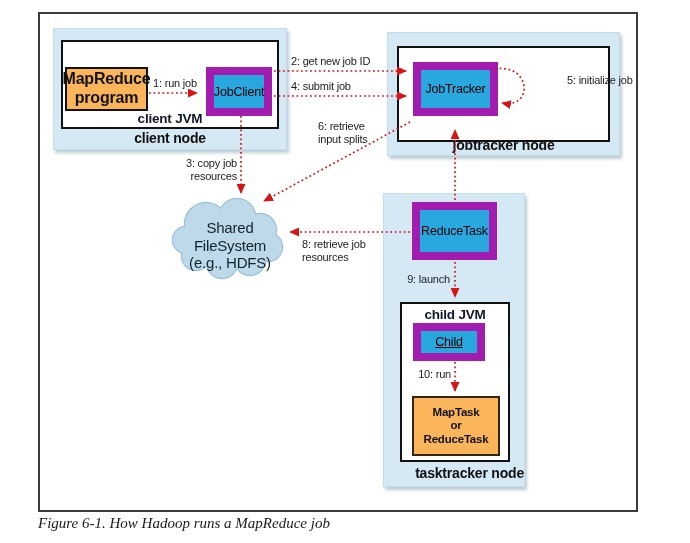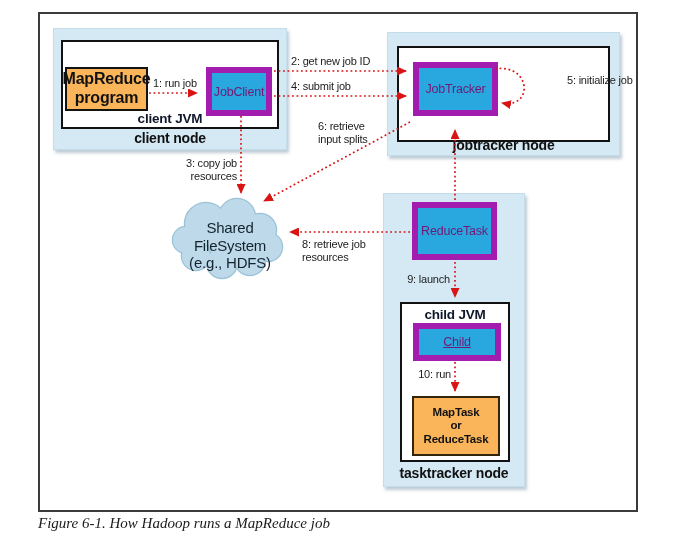--- a/index.html
+++ b/index.html
@@ -9,21 +9,21 @@
     letter-spacing:-0.2px;
   }
   .abs{position:absolute;box-sizing:border-box;}
   
   .frame{left:38px;top:12px;width:600px;height:500px;border:2px solid #3b3b3b;background:#fff;z-index:0;}
   
   .nodebox{background:#d5e9f5;border:1px solid #c3ddeb;box-shadow:2px 3px 3px rgba(110,140,160,.45);z-index:1;}
   
   .jvmbox{background:#ffffff;border:2px solid #121212;z-index:2;}
   
-  .blue{background:#29a7df;border:6px solid #a21caf;color:#701a75;z-index:3;
+  .blue{background:#29a7df;border:8px solid #a21caf;color:#000000;z-index:3;
         display:flex;align-items:center;justify-content:center;font-size:12.5px;}
   .orange{background:#fab55b;border:2px solid #121212;color:#111;z-index:3;
         display:flex;align-items:center;justify-content:center;font-weight:bold;
         font-size:16px;text-align:center;line-height:1.18;}
   .node-label{position:absolute;left:0;right:0;text-align:center;font-weight:bold;font-size:14px;color:#101010;}
   .jvm-label{position:absolute;left:0;right:0;text-align:center;font-weight:bold;font-size:13.5px;color:#0f172a;}
   .ml{white-space:pre-line;}
   .step{position:absolute;font-size:11px;line-height:1.2;color:#1c1c1c;white-space:pre-line;z-index:6;}
   .cloud-text{position:absolute;left:175px;top:219px;width:110px;text-align:center;
       font-size:15px;line-height:1.18;color:#14242e;z-index:6;white-space:pre-line;}
@@ -50,27 +50,27 @@
 program</div>
   <div class="abs blue" style="left:206px;top:67px;width:66px;height:49px;">JobClient</div>
 
   <div class="abs nodebox" style="left:387px;top:32px;width:233px;height:124px;">
     <div class="node-label" style="bottom:2px;">jobtracker node</div>
   </div>
   <div class="abs jvmbox" style="left:397px;top:46px;width:213px;height:96px;"></div>
   <div class="abs blue" style="left:413px;top:62px;width:85px;height:54px;">JobTracker</div>
 
   <div class="abs nodebox" style="left:383px;top:193px;width:142px;height:294px;">
-    <div class="node-label" style="bottom:5px;">tasktracker node</div>
+    <div class="node-label" style="bottom:5px;text-align:right;">tasktracker node</div>
   </div>
   <div class="abs blue" style="left:412px;top:202px;width:85px;height:58px;">ReduceTask</div>
   <div class="abs jvmbox" style="left:400px;top:302px;width:110px;height:160px;">
     <div class="jvm-label" style="top:3px;">child JVM</div>
   </div>
-  <div class="abs blue" style="left:413px;top:323px;width:88px;height:38px;text-decoration:underline;">Child</div>
+  <div class="abs blue" style="left:413px;top:323px;width:72px;height:38px;text-decoration:underline;">Child</div>
   <div class="abs orange tasko ml" style="left:412px;top:396px;width:88px;height:60px;font-size:11.5px;">MapTask
 or
 ReduceTask</div>
 
   <svg class="overlay" width="690" height="543" viewBox="0 0 690 543">
     <defs>
       <marker id="ah" markerUnits="userSpaceOnUse" markerWidth="10" markerHeight="9" refX="9" refY="4.5" orient="auto">
         <path d="M0,0 L10,4.5 L0,9 Z" fill="#d81414"></path>
       </marker>
     </defs>

